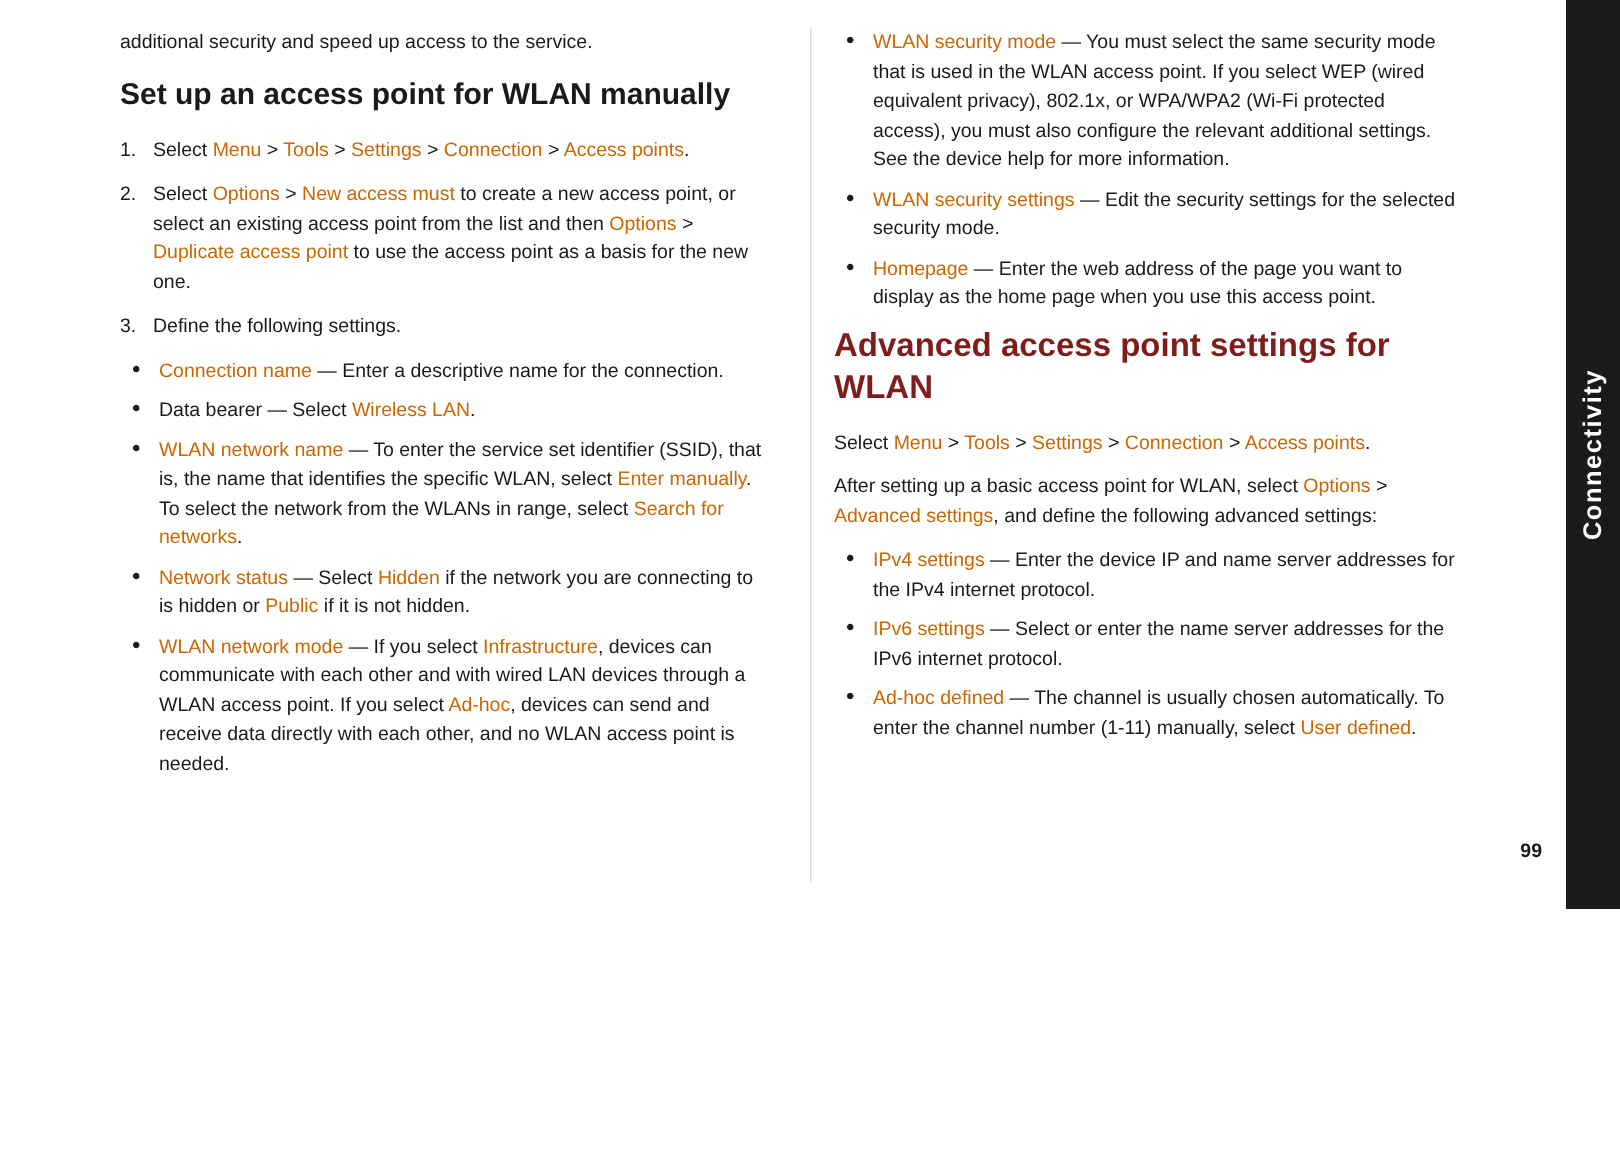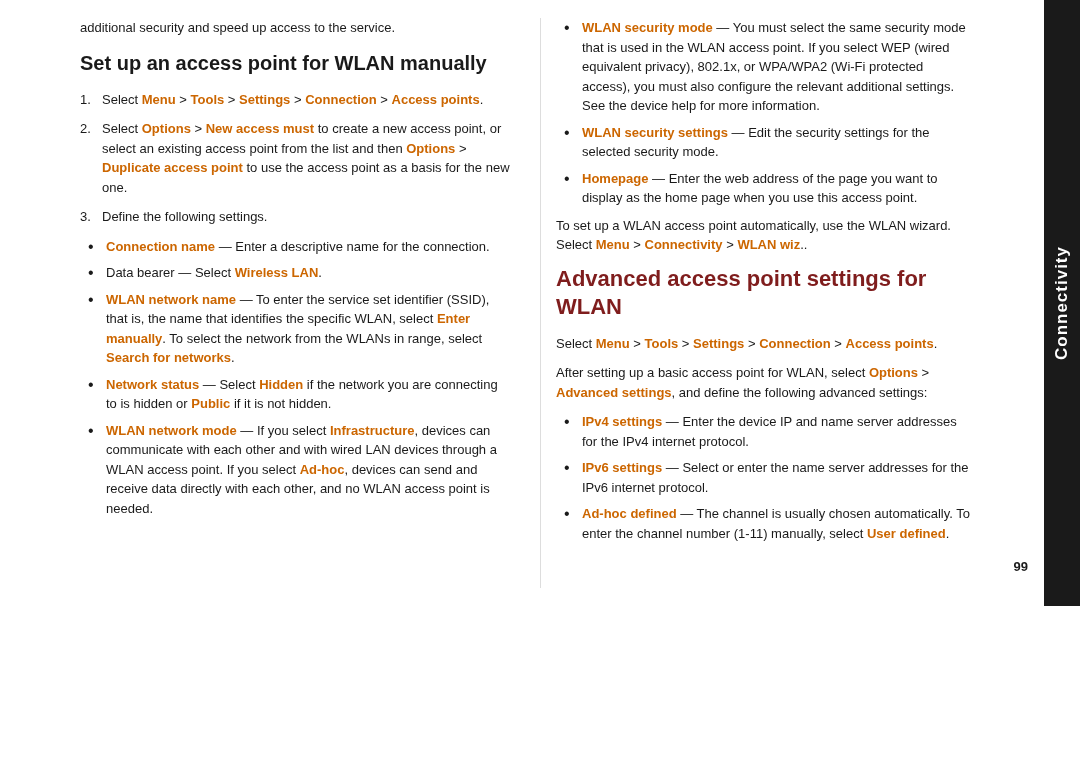--- a/index.html
+++ b/index.html
@@ -113,21 +113,21 @@
       min-width: 12px;
       font-size: 16px;
       line-height: 1.2;
       flex-shrink: 0;
     }
     .bullet-text {
       flex: 1;
     }
     .link {
       color: #cc6600;
-      font-weight: bold;
+      font-weight: normal;
     }
     .body-text {
       font-size: 13px;
       line-height: 1.5;
       margin-bottom: 10px;
       color: #1a1a1a;
     }
     .page-number {
       position: absolute;
       bottom: 32px;
@@ -196,21 +196,20 @@
         <li>
           <span class="bullet-dot">•</span>
           <span class="bullet-text"><span class="link">WLAN security settings</span> — Edit the security settings for the selected security mode.</span>
         </li>
         <li>
           <span class="bullet-dot">•</span>
           <span class="bullet-text"><span class="link">Homepage</span> — Enter the web address of the page you want to display as the home page when you use this access point.</span>
         </li>
       </ul>
 
-      <p class="body-text">To set up a WLAN access point automatically, use the WLAN wizard. Select <span class="link">Menu</span> &gt; <span class="link">Connectivity</span> &gt; <span class="link">WLAN wiz</span>..</p>
 
       <div class="section-title-large">Advanced access point settings for WLAN</div>
 
       <p class="body-text">Select <span class="link">Menu</span> &gt; <span class="link">Tools</span> &gt; <span class="link">Settings</span> &gt; <span class="link">Connection</span> &gt; <span class="link">Access points</span>.</p>
 
       <p class="body-text">After setting up a basic access point for WLAN, select <span class="link">Options</span> &gt; <span class="link">Advanced settings</span>, and define the following advanced settings:</p>
 
       <ul class="bullet-list">
         <li>
           <span class="bullet-dot">•</span>

